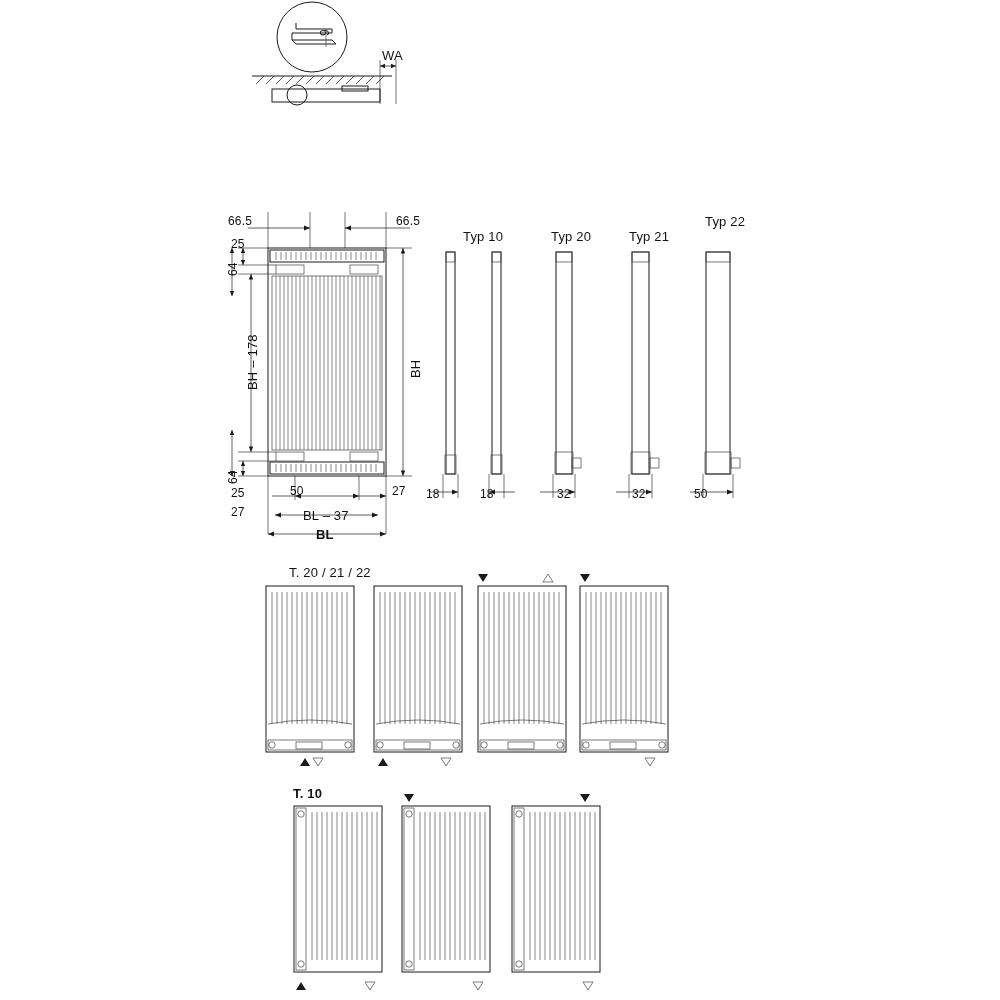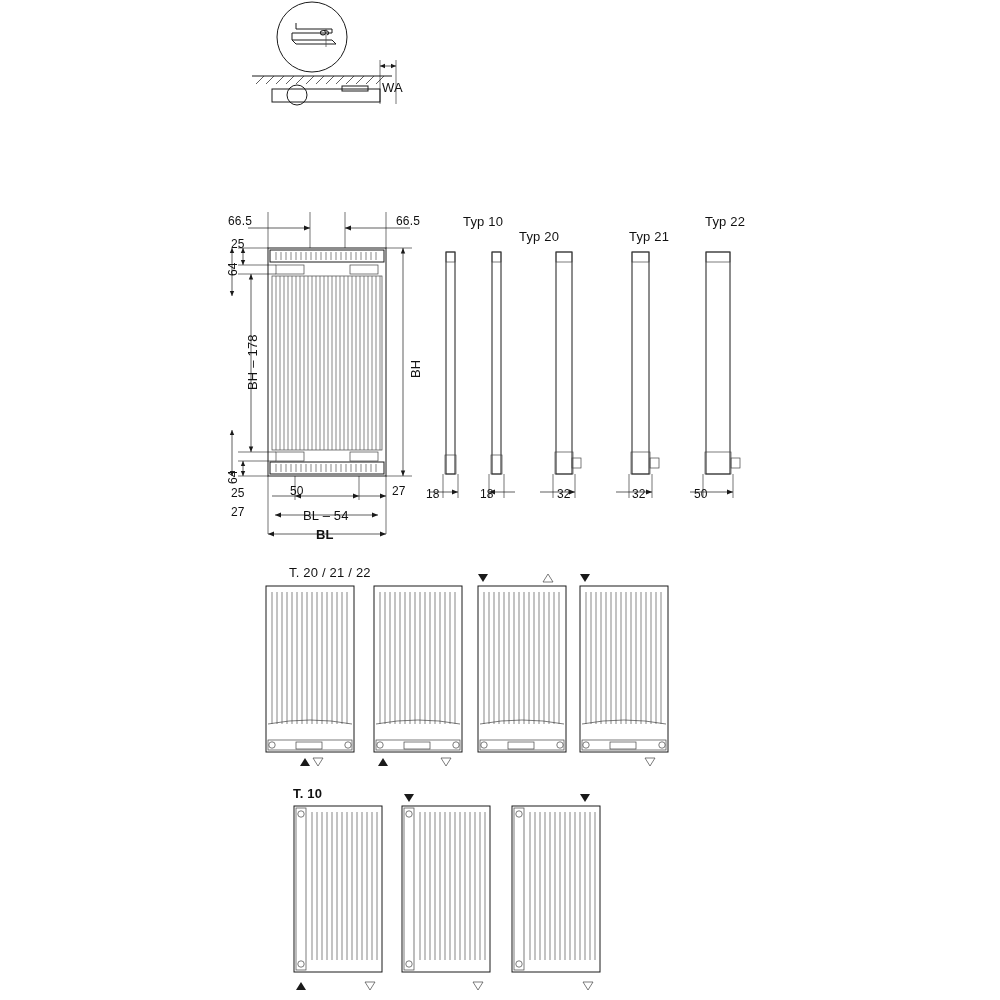--- a/index.html
+++ b/index.html
@@ -15,39 +15,39 @@
   .ext{stroke:#1a1a1a;stroke-width:.6;fill:none;}
   .fin{stroke:#555;stroke-width:.7;fill:none;}
   .hatch{stroke:#1a1a1a;stroke-width:.7;fill:none;}
   .solid{fill:#1a1a1a;}
 </style>
 </head>
 <body>
 
 <div class="stage">
 
-  <div class="lbl" style="left:382px;top:48px;margin-top:32px;">WA</div>
+  <div class="lbl" style="left:382px;top:48px;">WA</div>
   <div class="lbl sm" style="left:318px;top:36px;transform:rotate(-90deg);transform-origin:left top;">9</div>
 
   <div class="lbl sm" style="left:228px;top:214px;">66.5</div>
   <div class="lbl sm" style="left:396px;top:214px;">66.5</div>
   <div class="lbl sm" style="left:231px;top:237px;">25</div>
   <div class="lbl sm rot" style="left:226px;top:276px;">64</div>
   <div class="lbl sm rot" style="left:226px;top:484px;">64</div>
   <div class="lbl sm" style="left:231px;top:486px;">25</div>
   <div class="lbl rot" style="left:245px;top:390px;">BH – 178</div>
   <div class="lbl rot" style="left:408px;top:378px;">BH</div>
   <div class="lbl sm" style="left:290px;top:484px;">50</div>
   <div class="lbl sm" style="left:392px;top:484px;">27</div>
   <div class="lbl sm" style="left:231px;top:505px;">27</div>
-  <div class="lbl" style="left:303px;top:508px;">BL – 54</div>
+  <div class="lbl" style="left:303px;top:508px;">BL – 37</div>
   <div class="lbl" style="left:316px;top:527px;font-weight:bold;">BL</div>
 
-  <div class="lbl" style="left:463px;top:214px;">Typ 10</div>
-  <div class="lbl" style="left:519px;top:229px;">Typ 20</div>
+  <div class="lbl" style="left:463px;top:229px;">Typ 10</div>
+  <div class="lbl" style="left:551px;top:229px;">Typ 20</div>
   <div class="lbl" style="left:629px;top:229px;">Typ 21</div>
   <div class="lbl" style="left:705px;top:214px;">Typ 22</div>
 
   <div class="lbl sm" style="left:426px;top:487px;">18</div>
   <div class="lbl sm" style="left:480px;top:487px;">18</div>
   <div class="lbl sm" style="left:557px;top:487px;">32</div>
   <div class="lbl sm" style="left:632px;top:487px;">32</div>
   <div class="lbl sm" style="left:694px;top:487px;">50</div>
 
   <div class="lbl" style="left:263px;top:565px;margin-left:26px;">T. 20 / 21 / 22</div>

